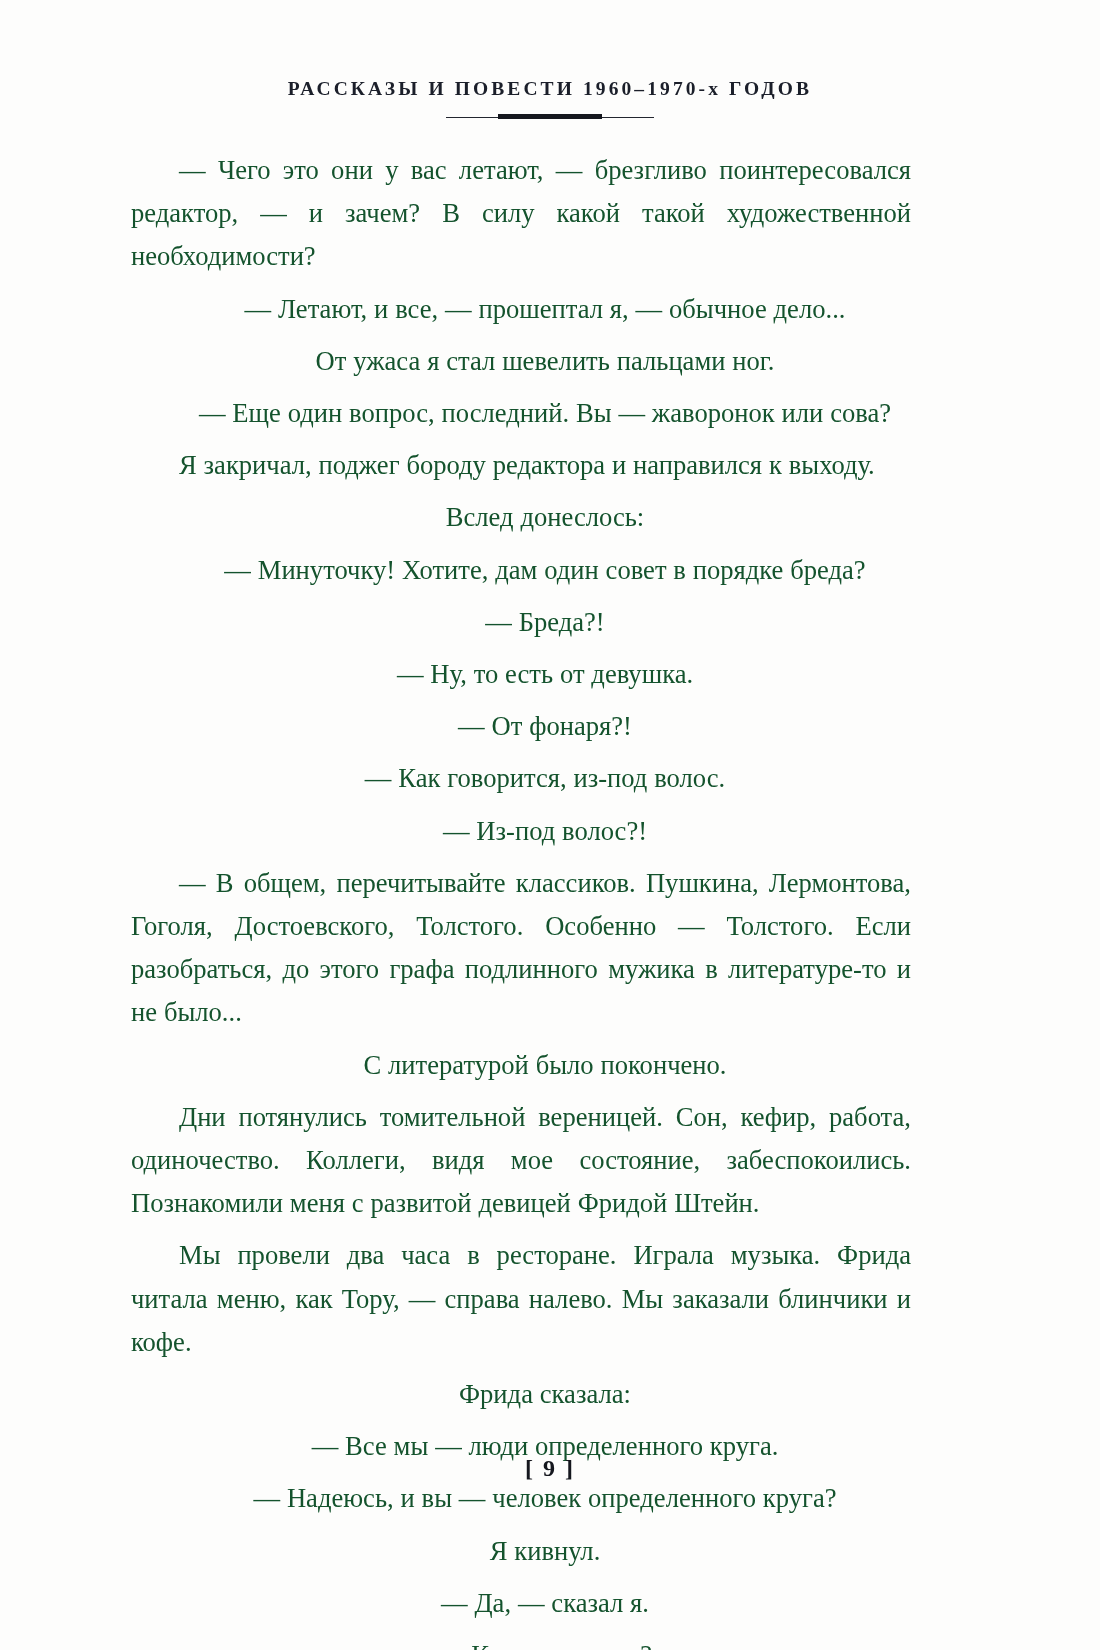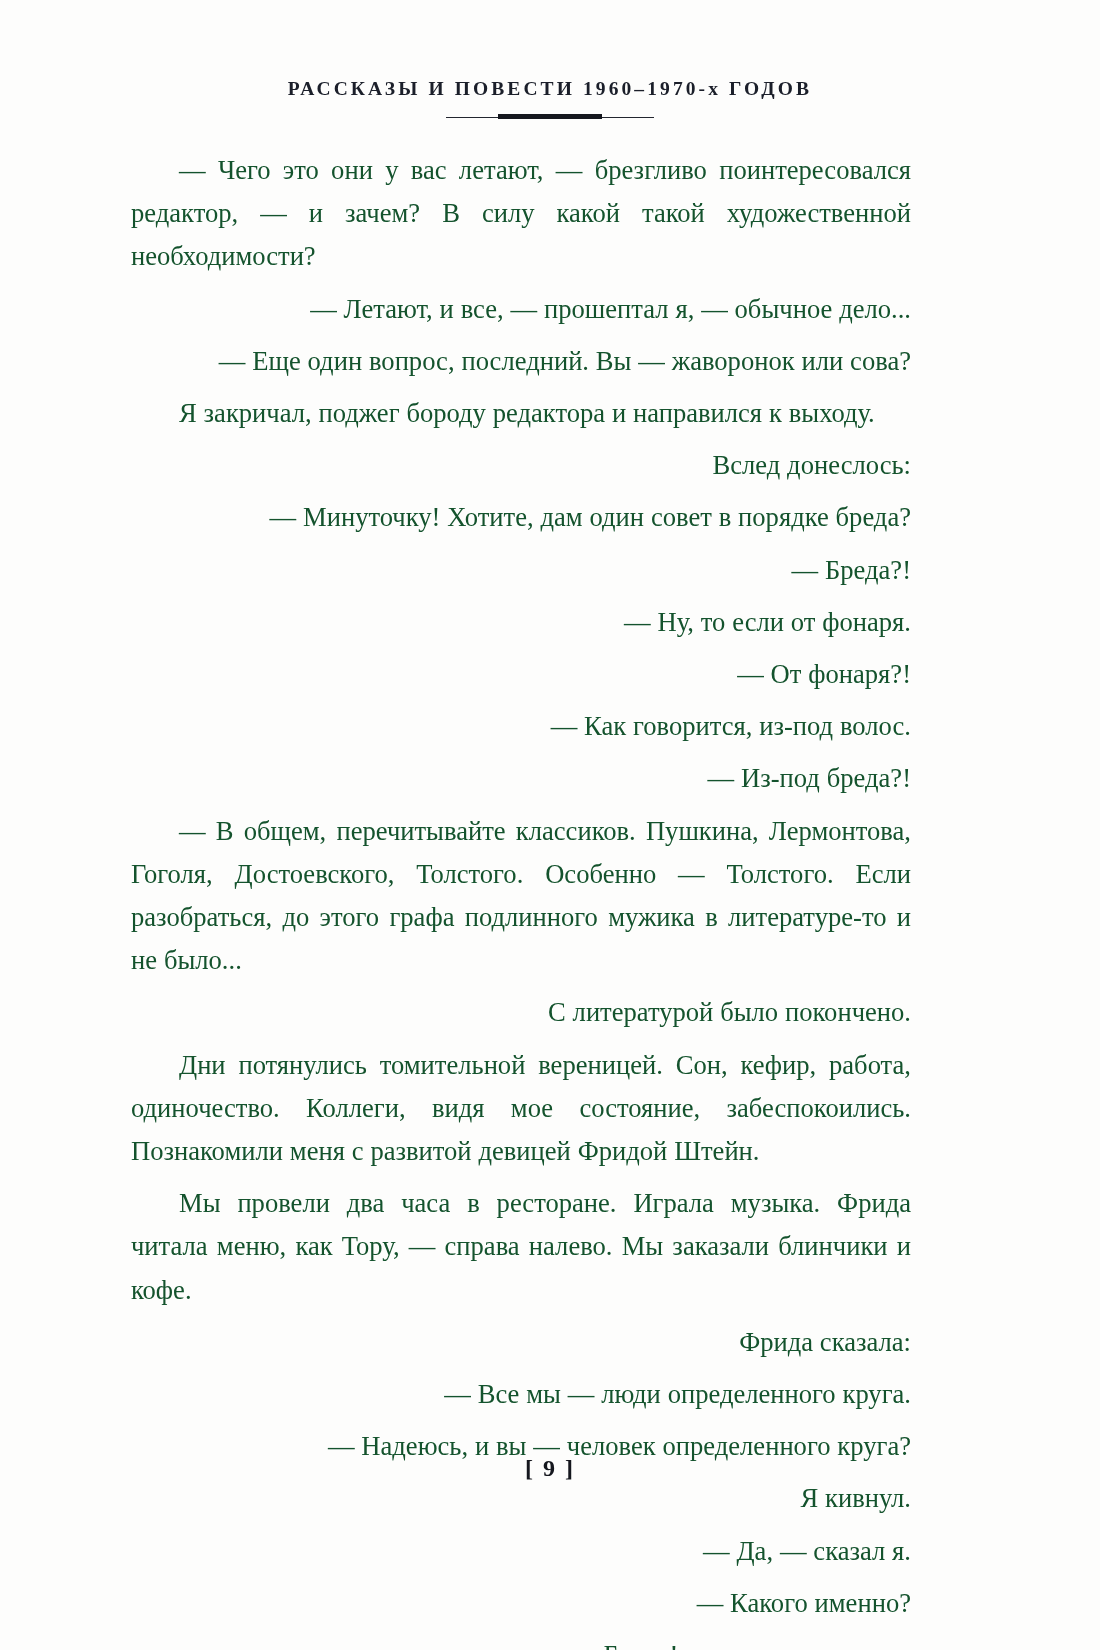--- a/index.html
+++ b/index.html
@@ -78,21 +78,21 @@
     color: #14532d;
     -webkit-hyphens: none;
     hyphens: none;
     word-spacing: 0.2px;
   }
   p.para.last-line-left {
     text-align-last: left;
   }
   
   p.para.flush {
-    text-align: right;
+    text-align: center;
   }
   
   .folio {
     position: absolute;
     bottom: 168px;
     left: 0;
     width: 1100px;
     text-align: center;
     font-family: "Liberation Serif", "DejaVu Serif", serif;
     font-weight: 700;
@@ -111,29 +111,30 @@
   </div>
 
   <div class="head-rule">
     <div class="thin"></div>
     <div class="thick"></div>
   </div>
 
   <div class="text-block">
       <p class="para last-line-left">— Чего это они у вас летают, — брезгливо поинтересовался редактор, — и зачем? В силу какой такой художественной необходимости?</p>
       <p class="para flush">— Летают, и все, — прошептал я, — обычное дело...</p>
+      <p class="para flush">От ужаса я стал шевелить пальцами ног.</p>
       <p class="para flush">— Еще один вопрос, последний. Вы — жаворонок или сова?</p>
       <p class="para last-line-left">Я закричал, поджег бороду редактора и направился к выходу.</p>
       <p class="para flush">Вслед донеслось:</p>
       <p class="para flush">— Минуточку! Хотите, дам один совет в порядке бреда?</p>
       <p class="para flush">— Бреда?!</p>
-      <p class="para flush">— Ну, то если от фонаря.</p>
+      <p class="para flush">— Ну, то есть от девушка.</p>
       <p class="para flush">— От фонаря?!</p>
       <p class="para flush">— Как говорится, из-под волос.</p>
-      <p class="para flush">— Из-под бреда?!</p>
+      <p class="para flush">— Из-под волос?!</p>
       <p class="para last-line-left">— В общем, перечитывайте классиков. Пушкина, Лермонтова, Гоголя, Достоевского, Толстого. Особенно — Толстого. Если разобраться, до этого графа подлинного мужика в литературе-то и не было...</p>
       <p class="para flush">С литературой было покончено.</p>
       <p class="para last-line-left">Дни потянулись томительной вереницей. Сон, кефир, работа, одиночество. Коллеги, видя мое состояние, забеспокоились. Познакомили меня с развитой девицей Фридой Штейн.</p>
       <p class="para last-line-left">Мы провели два часа в ресторане. Играла музыка. Фрида читала меню, как Тору, — справа налево. Мы заказали блинчики и кофе.</p>
       <p class="para flush">Фрида сказала:</p>
       <p class="para flush">— Все мы — люди определенного круга.</p>
       <p class="para flush">— Надеюсь, и вы — человек определенного круга?</p>
       <p class="para flush">Я кивнул.</p>
       <p class="para flush">— Да, — сказал я.</p>
       <p class="para flush">— Какого именно?</p>

